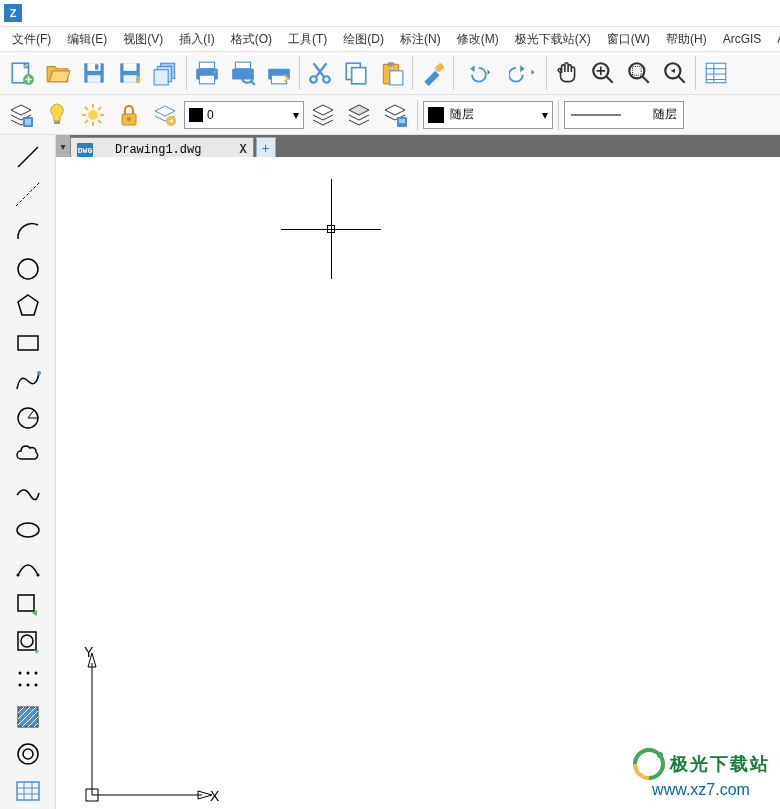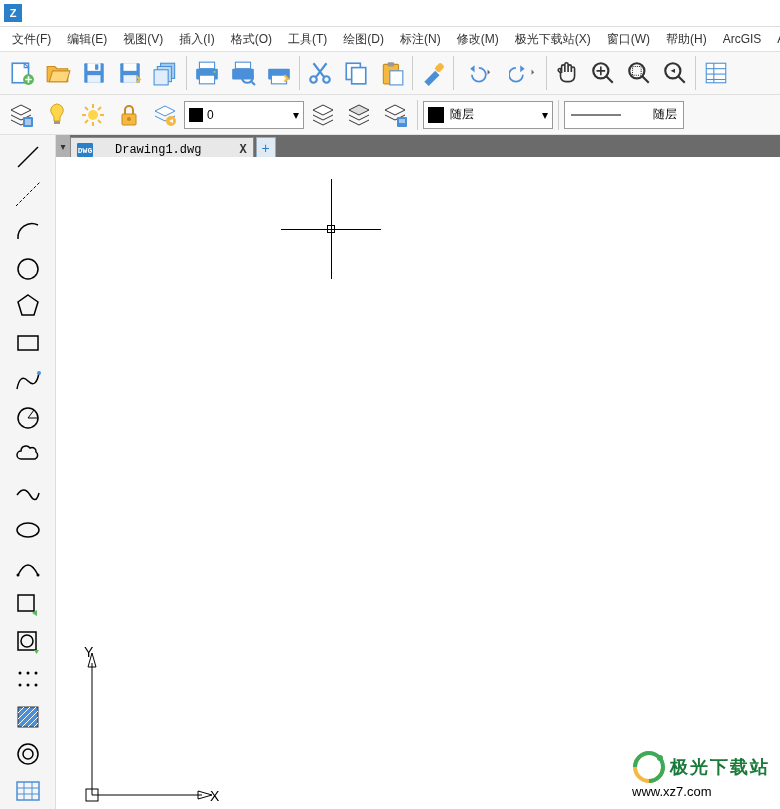--- a/index.html
+++ b/index.html
@@ -29,24 +29,24 @@
 .tab { background:#e8e8e8; height:20px; display:flex; align-items:flex-end; padding:0 6px; gap:22px; font-family: "Courier New", monospace; font-size:12px; border:1px solid #888; border-bottom:none; margin-top:2px; }
 .tab .dwg-badge { width:16px; height:14px; background:#2a7fc9; color:#fff; font-size:8px; font-weight:bold; display:flex; align-items:center; justify-content:center; border-radius:1px; }
 .tab .close { color:#333; font-weight:bold; cursor:default; margin-left:16px; }
 .tab-new { width:20px; height:20px; background:#dfeaf3; margin-left:2px; display:flex; align-items:center; justify-content:center; color:#2a7fc9; font-size:14px; margin-top:2px; border:1px solid #9ab; border-bottom:none; }
 .drawing-canvas { flex:1; background:#fff; position:relative; }
 .crosshair { position:absolute; }
 .crosshair .h { position:absolute; height:1px; background:#000; }
 .crosshair .v { position:absolute; width:1px; background:#000; }
 .crosshair .box { position:absolute; width:8px; height:8px; border:1px solid #000; background:transparent; }
 .ucs { position:absolute; left:16px; bottom:4px; }
-.watermark { position:absolute; right:10px; bottom:10px; text-align:left; }
+.watermark { position:absolute; right:10px; bottom:10px; text-align:center; }
 .watermark .logo { display:flex; align-items:center; gap:4px; }
 .watermark .l1 { color:#1a7a3a; font-size:18px; font-weight:bold; letter-spacing:2px; }
-.watermark .l2 { color:#000000; font-size:13px; }
+.watermark .l2 { color:#0369a1; font-size:16px; }
 .tb2-btn { width:34px; height:34px; display:flex; align-items:center; justify-content:center; cursor:default; }
 .tb2-btn svg { width:24px; height:24px; }
 .tb-sep2 { width:1px; height:30px; background:#ccc; margin:0 3px; }
 </style>
 </head>
 <body>
 
 <div class="titlebar">
   <div class="app-icon">Z</div>
 </div>

